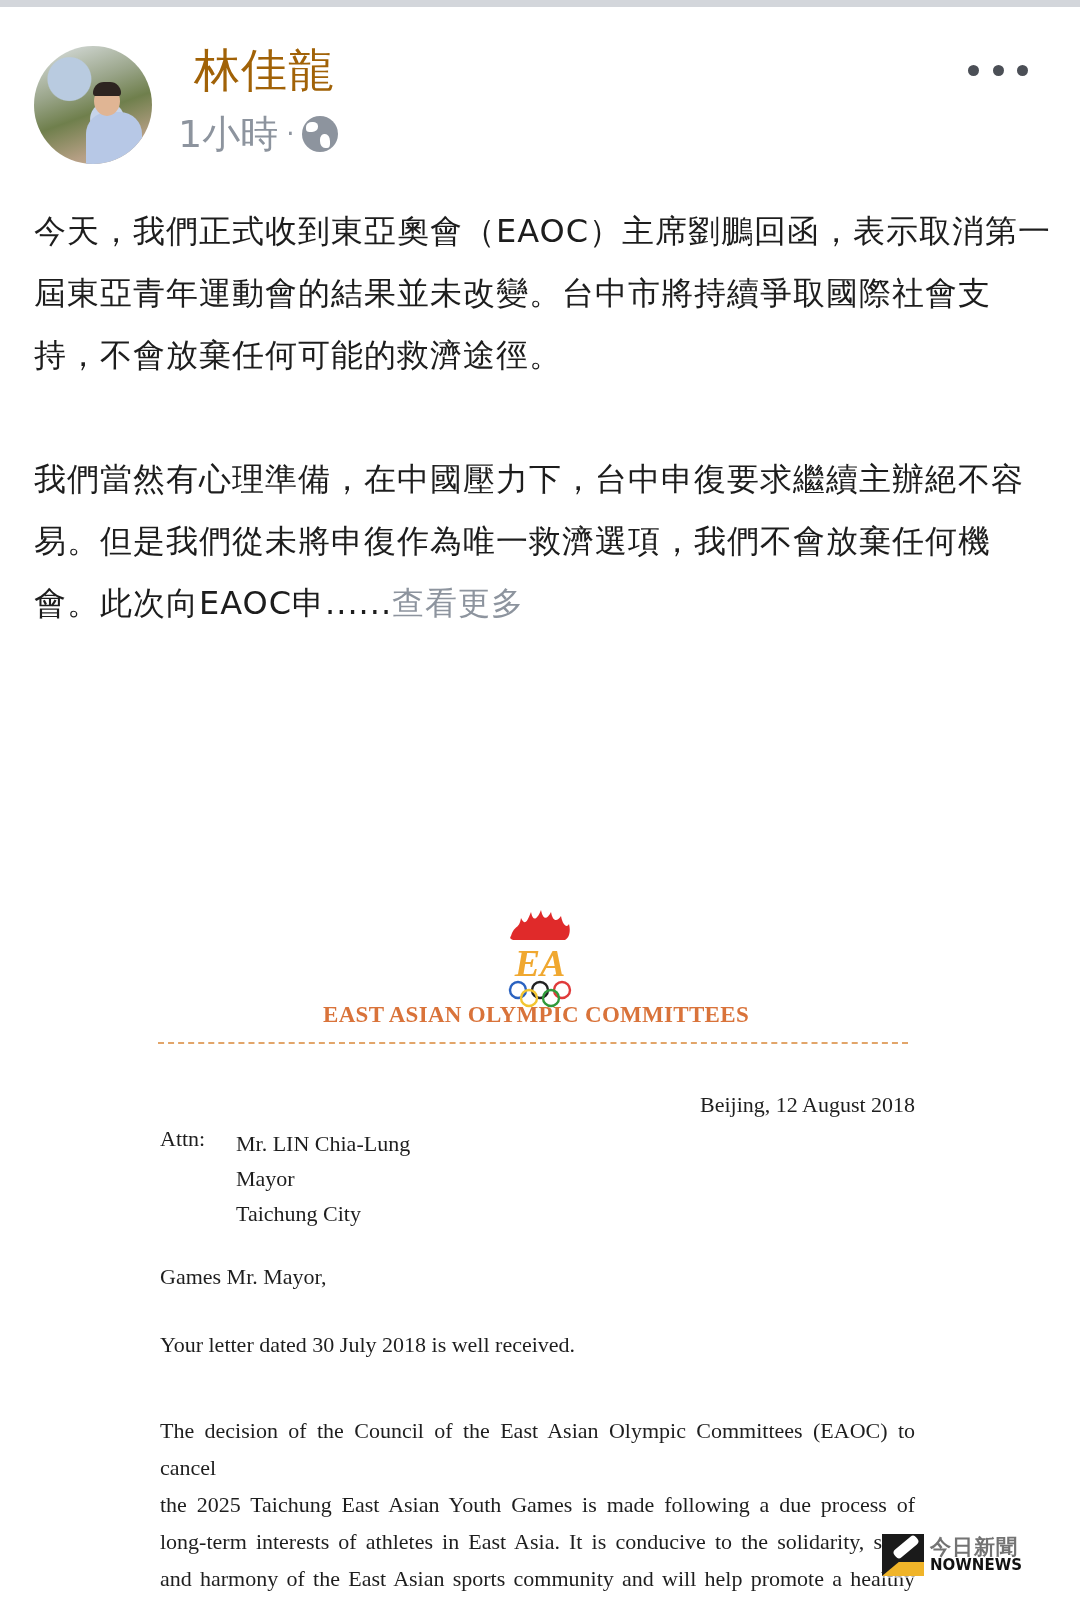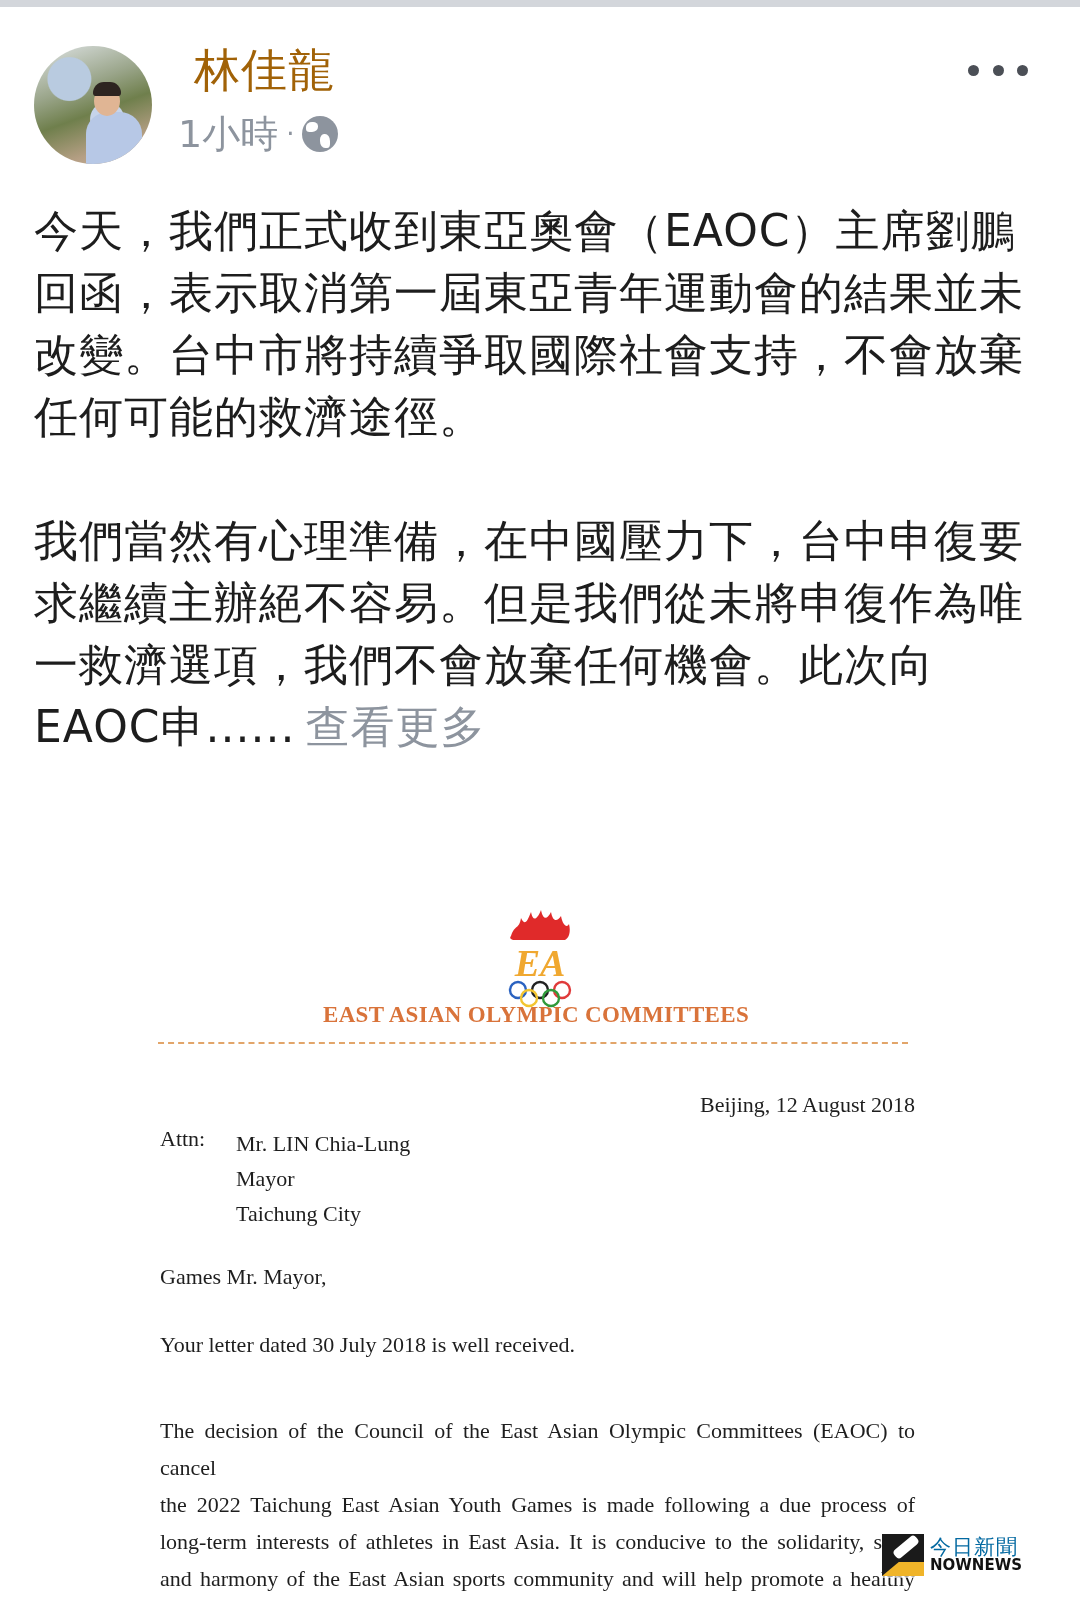--- a/index.html
+++ b/index.html
@@ -30,25 +30,25 @@
     .meta .dot { margin:0 8px 0 8px; font-size:26px; }
     .globe-icon { width:36px; height:36px; border-radius:50%; background:#8d949e; position:relative; overflow:hidden; }
     .globe-icon::before { content:""; position:absolute; left:4px; top:6px; width:12px; height:10px; background:#fff; border-radius:50% 40% 50% 30%; }
     .globe-icon::after { content:""; position:absolute; left:18px; top:18px; width:10px; height:14px; background:#fff; border-radius:40% 50% 30% 50%; }
     .more-button { position:absolute; left:968px; top:58px; width:60px; height:24px; display:flex; justify-content:space-between; align-items:center; cursor:pointer; }
     .more-button span { width:11px; height:11px; border-radius:50%; background:#4b4f56; display:block; }
 
     
     .post-text {
       position:absolute; left:34px; top:200px; width:1020px; color:#1d1d1d;
-      font-size:44px; line-height:62px; letter-spacing:1px;
+      font-size:32px; line-height:62px; letter-spacing:1px;
     }
     .post-text p { margin:0; }
     .post-text .para2 { margin-top:62px; }
-    .see-more { color:#8d949e; margin-left:10px; cursor:pointer; }
+    .see-more { color:#8d949e; cursor:pointer; }
 
     
     .letter {
       position:absolute; left:0; top:880px; width:1080px; height:744px; background:#ffffff;
       font-family: "Liberation Serif", "DejaVu Serif", serif; color:#1e1e1e;
     }
     .logo { position:absolute; left:505px; top:30px; width:70px; height:100px; }
     .org-name {
       position:absolute; left:0; top:122px; width:1072px; text-align:center; color:#d9733a;
       font-size:23px; font-weight:bold; letter-spacing:0.3px;
@@ -63,21 +63,21 @@
       position:absolute; left:160px; top:532px; width:755px; font-size:22px; line-height:37px; text-align:justify;
     }
     .body-para span { display:block; text-align:justify; text-align-last:justify; }
 
     
     .watermark { position:absolute; left:882px; top:1532px; height:46px; display:flex; align-items:center; background:rgba(255,255,255,0.6); }
     .wm-mark { width:42px; height:42px; background:#1a1a1a; position:relative; overflow:hidden; }
     .wm-mark::before { content:""; position:absolute; left:10px; top:8px; width:28px; height:10px; background:#fff; transform:rotate(-40deg); border-radius:4px; }
     .wm-mark::after { content:""; position:absolute; left:0; bottom:0; width:42px; height:14px; background:#f0b429; clip-path:polygon(0 100%, 40% 0, 100% 0, 100% 100%); }
     .wm-text { margin-left:6px; display:flex; flex-direction:column; line-height:1; }
-    .wm-cn { font-size:21px; font-weight:normal; color:#0369a1; letter-spacing:1px; }
+    .wm-cn { font-size:21px; font-weight:bold; color:#737373; letter-spacing:1px; }
     .wm-en { font-size:15px; font-weight:bold; color:#111; font-family:"DejaVu Sans", sans-serif; }
   </style>
 </head>
 <body>
 
 <div class="topbar"></div>
 
 <div class="avatar">
   <div class="shirt"></div>
   <div class="head"></div>
@@ -117,21 +117,21 @@
   <div class="attn-label">Attn:</div>
   <div class="attn-lines">
     <div>Mr. LIN Chia-Lung</div>
     <div>Mayor</div>
     <div>Taichung City</div>
   </div>
   <div class="salutation">Games Mr. Mayor,</div>
   <div class="first-line">Your letter dated 30 July 2018 is well received.</div>
   <div class="body-para">
     <span>The decision of the Council of the East Asian Olympic Committees (EAOC) to cancel</span>
-    <span>the 2022 Taichung East Asian Youth Games is made following a due process of</span>
+    <span>the 2025 Taichung East Asian Youth Games is made following a due process of</span>
     <span>long-term interests of athletes in East Asia. It is conducive to the solidarity, stabi</span>
     <span>and harmony of the East Asian sports community and will help promote a healthy</span>
   </div>
 </div>
 
 <div class="watermark">
   <div class="wm-mark"></div>
   <div class="wm-text">
     <span class="wm-cn">今日新聞</span>
     <span class="wm-en">NOWNEWS</span>

